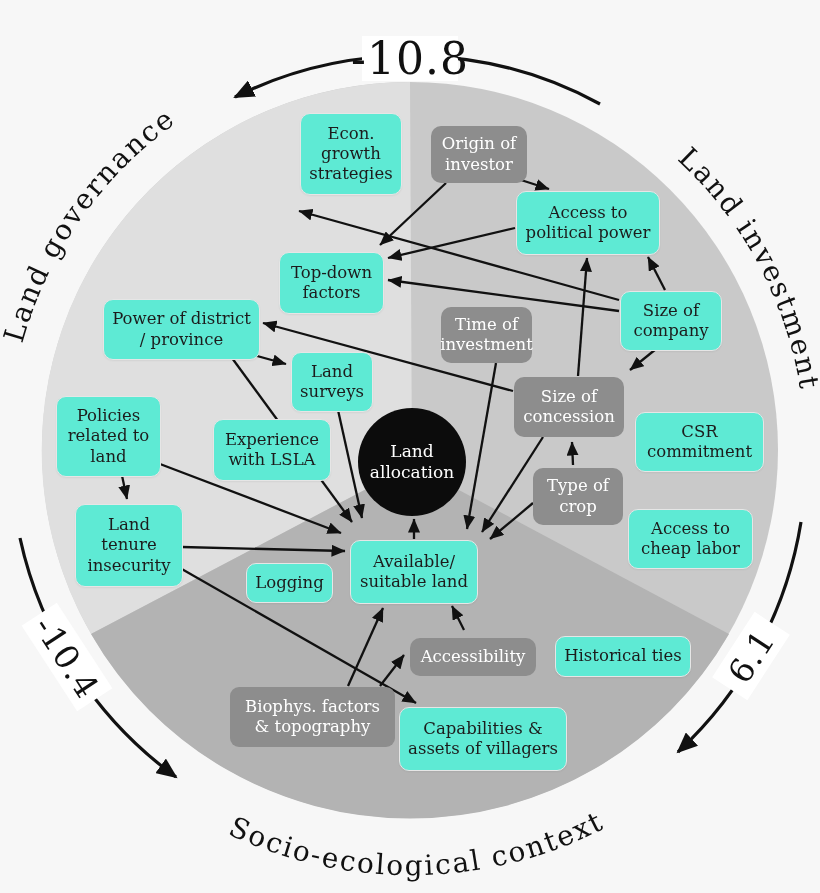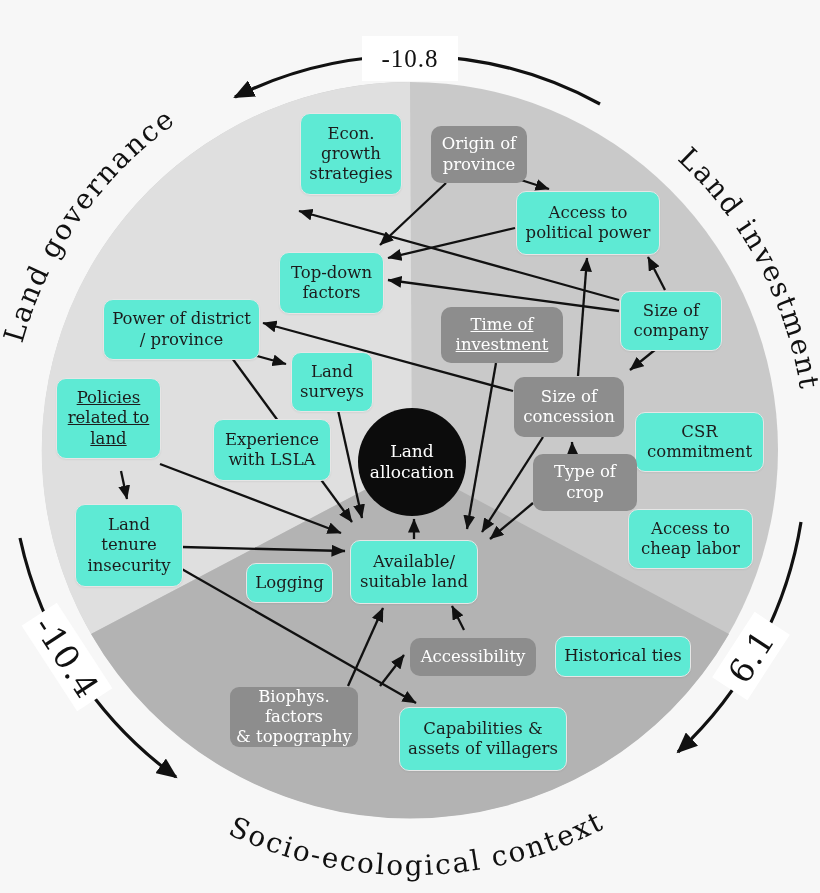--- a/index.html
+++ b/index.html
@@ -89,59 +89,59 @@
     </text>
     <text class="sector-label">
       <textPath href="#socioPath" startOffset="50%" text-anchor="middle">Socio-ecological context</textPath>
     </text>
   </svg>
 
   <div class="node light" style="left:300px;top:113px;width:100px;height:80px;">Econ.
 growth
 strategies</div>
   <div class="node dark" style="left:431px;top:126px;width:96px;height:57px;">Origin of
-province</div>
+investor</div>
   <div class="node light" style="left:516px;top:191px;width:142px;height:62px;">Access to
 political power</div>
   <div class="node light" style="left:279px;top:252px;width:103px;height:60px;">Top-down
 factors</div>
   <div class="node light" style="left:620px;top:291px;width:100px;height:58px;">Size of
 company</div>
   <div class="node light" style="left:103px;top:299px;width:155px;height:59px;">Power of district
 / province</div>
-  <div class="node dark" style="left:441px;top:307px;width:122px;height:56px;text-decoration:underline;">Time of
+  <div class="node dark" style="left:441px;top:307px;width:91px;height:56px;">Time of
 investment</div>
   <div class="node light" style="left:291px;top:352px;width:80px;height:58px;">Land
 surveys</div>
   <div class="node dark" style="left:514px;top:377px;width:110px;height:60px;">Size of
 concession</div>
   <div class="node light" style="left:635px;top:412px;width:127px;height:58px;">CSR
 commitment</div>
-  <div class="node light" style="left:56px;top:378px;width:103px;height:79px;text-decoration:underline;">Policies
+  <div class="node light" style="left:56px;top:396px;width:103px;height:79px;">Policies
 related to
 land</div>
   <div class="node light" style="left:213px;top:419px;width:116px;height:60px;">Experience
 with LSLA</div>
-  <div class="node dark" style="left:533px;top:454px;width:104px;height:57px;">Type of
+  <div class="node dark" style="left:533px;top:468px;width:90px;height:57px;">Type of
 crop</div>
   <div class="node light" style="left:628px;top:509px;width:123px;height:58px;">Access to
 cheap labor</div>
   <div class="node light" style="left:75px;top:504px;width:106px;height:81px;">Land
 tenure
 insecurity</div>
   <div class="node light" style="left:350px;top:540px;width:126px;height:62px;">Available/
 suitable land</div>
   <div class="node light" style="left:246px;top:563px;width:85px;height:38px;">Logging</div>
   <div class="node dark" style="left:410px;top:632px;width:126px;height:38px;margin-top:6px;">Accessibility</div>
   <div class="node light" style="left:555px;top:630px;width:134px;height:39px;margin-top:6px;">Historical ties</div>
-  <div class="node dark" style="left:230px;top:687px;width:128px;height:60px;border-radius:9px;">Biophys. factors
+  <div class="node dark" style="left:230px;top:687px;width:165px;height:60px;border-radius:9px;">Biophys. factors
 &amp; topography</div>
   <div class="node light" style="left:399px;top:707px;width:166px;height:62px;">Capabilities &amp;
 assets of villagers</div>
 
   <div class="center-circle" style="left:358px;top:408px;width:108px;height:108px;">Land
 allocation</div>
 
-  <div class="arcnum" style="left:362px;top:36px;width:96px;height:45px;font-size:25px;font-family:Liberation Serif, serif;">-10.8</div>
+  <div class="arcnum" style="left:362px;top:36px;width:96px;height:45px;font-size:44px;">-10.8</div>
   <div class="arcnum" style="left:16px;top:636px;width:102px;height:42px;transform:rotate(57deg);">-10.4</div>
   <div class="arcnum" style="left:712px;top:635px;width:78px;height:42px;transform:rotate(-57deg);">6.1</div>
 
 </div>
 
 </body></html>

